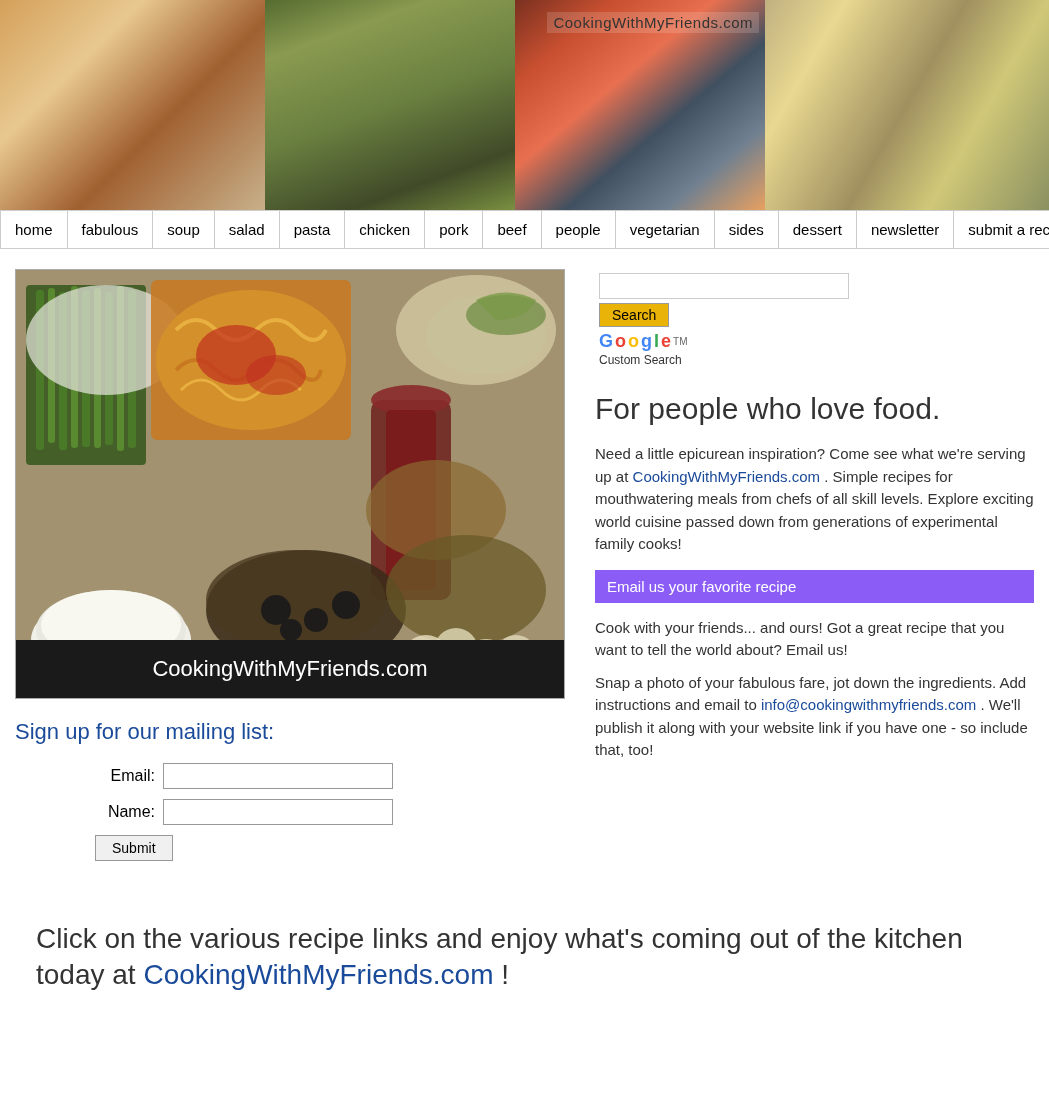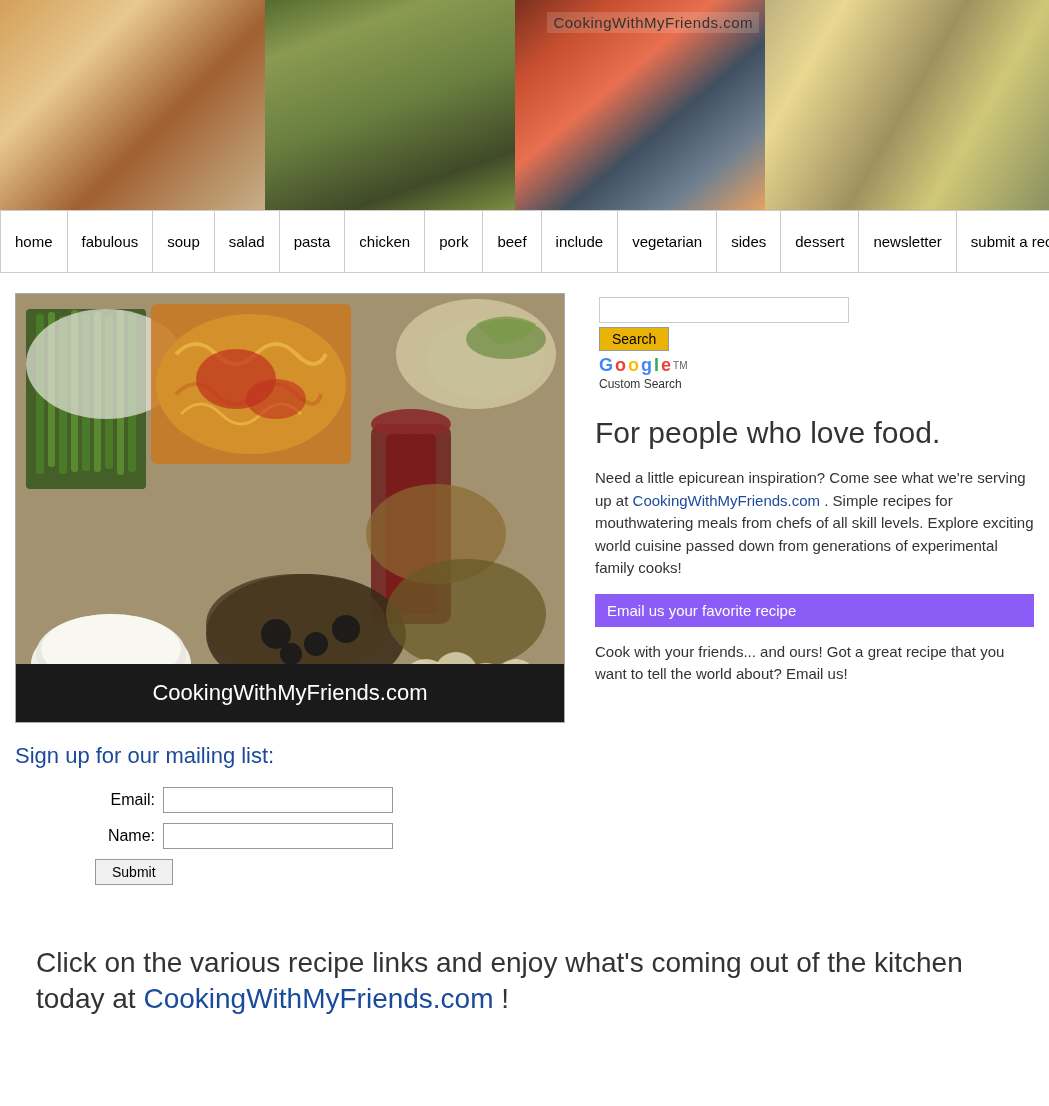--- a/index.html
+++ b/index.html
@@ -46,21 +46,21 @@
     
     #navbar {
       width: 1049px;
       background: #fff;
       border-top: 1px solid #ccc;
       border-bottom: 1px solid #ccc;
       display: flex;
       align-items: stretch;
     }
     .nav-item {
-      padding: 22px 14px;
+      padding: 10px 14px;
       font-size: 15px;
       color: #000;
       text-decoration: none;
       border-right: 1px solid #ccc;
       cursor: pointer;
       display: flex;
       align-items: center;
       white-space: nowrap;
     }
     .nav-item:first-child { border-left: 1px solid #ccc; }
@@ -257,21 +257,21 @@
 
 <nav id="navbar">
   <a class="nav-item" href="#">home</a>
   <a class="nav-item" href="#">fabulous</a>
   <a class="nav-item" href="#">soup</a>
   <a class="nav-item" href="#">salad</a>
   <a class="nav-item" href="#">pasta</a>
   <a class="nav-item" href="#">chicken</a>
   <a class="nav-item" href="#">pork</a>
   <a class="nav-item" href="#">beef</a>
-  <a class="nav-item" href="#">include</a>
+  <a class="nav-item" href="#">people</a>
   <a class="nav-item" href="#">vegetarian</a>
   <a class="nav-item" href="#">sides</a>
   <a class="nav-item" href="#">dessert</a>
   <a class="nav-item" href="#">newsletter</a>
   <a class="nav-item" href="#">submit a recipe</a>
 </nav>
 
 <div id="main-content">
 
   <div id="left-col">
@@ -385,20 +385,25 @@
     <p class="intro-text">
       <span>Need a little epicurean inspiration? Come see what we're serving up at</span>
       <a href="#">CookingWithMyFriends.com</a>
       <span>. Simple recipes for mouthwatering meals from chefs of all skill levels. Explore exciting world cuisine passed down from generations of experimental family cooks!</span>
     </p>
 
     <div class="email-recipe-banner">Email us your favorite recipe</div>
 
     <p class="email-recipe-text">Cook with your friends... and ours! Got a great recipe that you want to tell the world about? Email us!</p>
 
+    <p class="snap-text">
+      <span>Snap a photo of your fabulous fare, jot down the ingredients. Add instructions and email to</span>
+      <a href="#">info@cookingwithmyfriends.com</a>
+      <span>. We'll publish it along with your website link if you have one - so include that, too!</span>
+    </p>
 
   </div>
 
 </div>
 
 <div id="bottom-cta">
   <span>Click on the various recipe links and enjoy what's coming out of the kitchen today at</span>
   <a href="#">CookingWithMyFriends.com</a>
   <span>!</span>
 </div>

